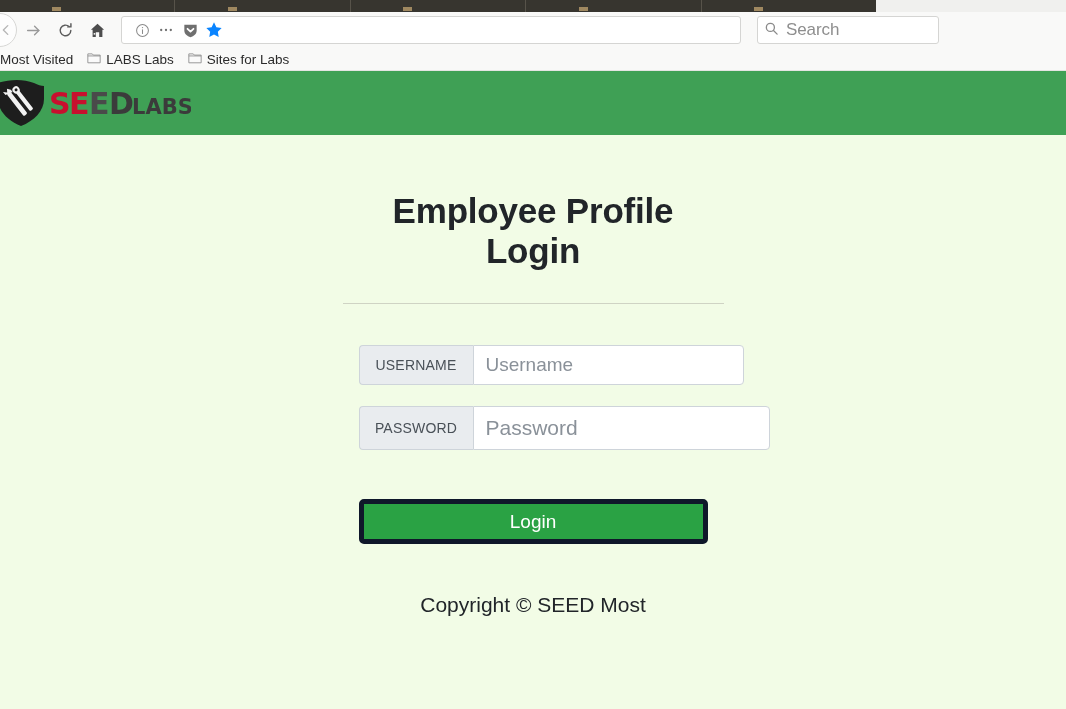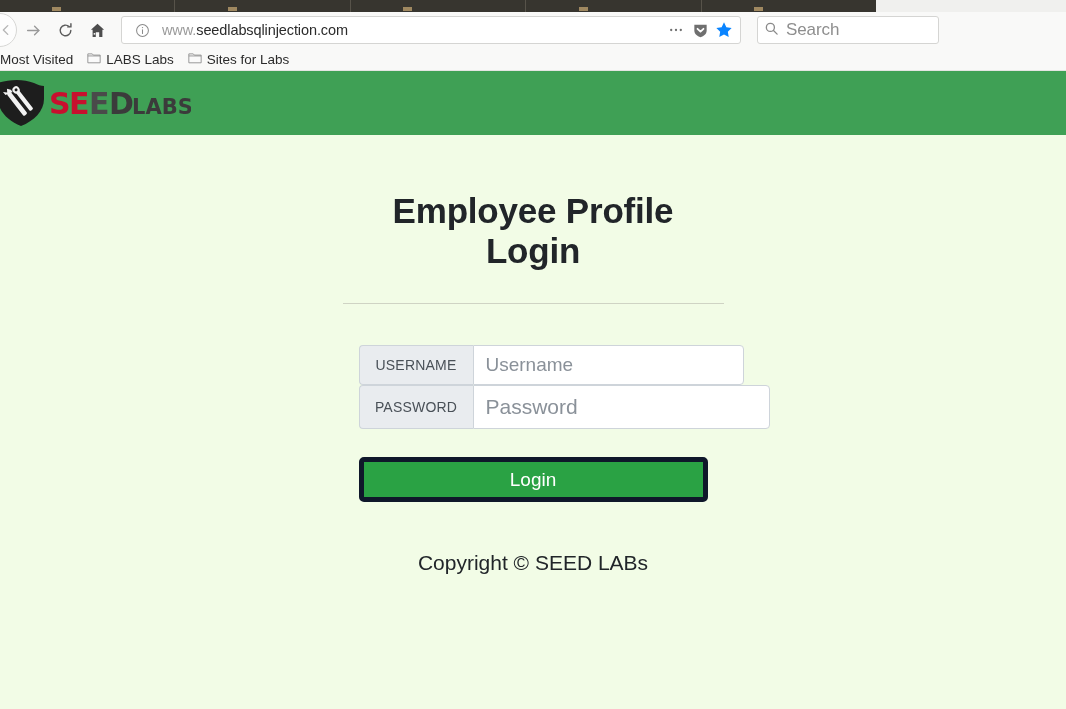--- a/index.html
+++ b/index.html
@@ -150,20 +150,21 @@
 
   #login-form {
     width: 349px;
     margin-top: 41px;
     display: flex; flex-direction: column;
   }
 
   .input-group {
     display: flex;
     height: 40px;
+    margin-bottom: 21px;
   }
   .input-group.pw { height: 44px; }
 
   .input-prepend {
     display: flex; align-items: center; justify-content: center;
     background: #e9ecef;
     border: 1px solid #ced4da;
     border-right: none;
     border-radius: 4px 0 0 4px;
     padding: 0 13px;
@@ -270,23 +271,20 @@
       </span>
     </div>
 
     <div id="url-bar">
       <span class="url-icon">
         <svg width="15" height="15" viewBox="0 0 16 16" fill="none" stroke="#8a8a8a" stroke-width="1.1">
             <circle cx="8" cy="8" r="6.3"></circle>
             <path d="M8 7.2 V11.2" stroke-linecap="round"></path>
             <circle cx="8" cy="4.9" r="0.75" fill="#8a8a8a" stroke="none"></circle>
           </svg>
-      </span>
-      <span id="url-text">
-        <span class="scheme">www.</span><span>seedlabsqlinjection.com</span>
       </span>
       <span class="url-icon">
         <svg width="16" height="16" viewBox="0 0 16 16" fill="#6f6f6f">
             <circle cx="3.2" cy="8" r="1.15"></circle>
             <circle cx="8" cy="8" r="1.15"></circle>
             <circle cx="12.8" cy="8" r="1.15"></circle>
           </svg>
       </span>
       <span class="url-icon">
         <svg width="17" height="17" viewBox="0 0 16 16">
@@ -373,15 +371,15 @@
       </div>
 
       <div class="input-group pw">
         <span class="input-prepend">PASSWORD</span>
         <input class="input-field" type="password" placeholder="Password" style="">
       </div>
 
       <button id="login-button" type="submit">Login</button>
     </form>
 
-    <div id="copyright">Copyright © SEED LABs</div>
+    <div id="copyright">Copyright © SEED Most</div>
   </div>
 </div>
 
 </body></html>

